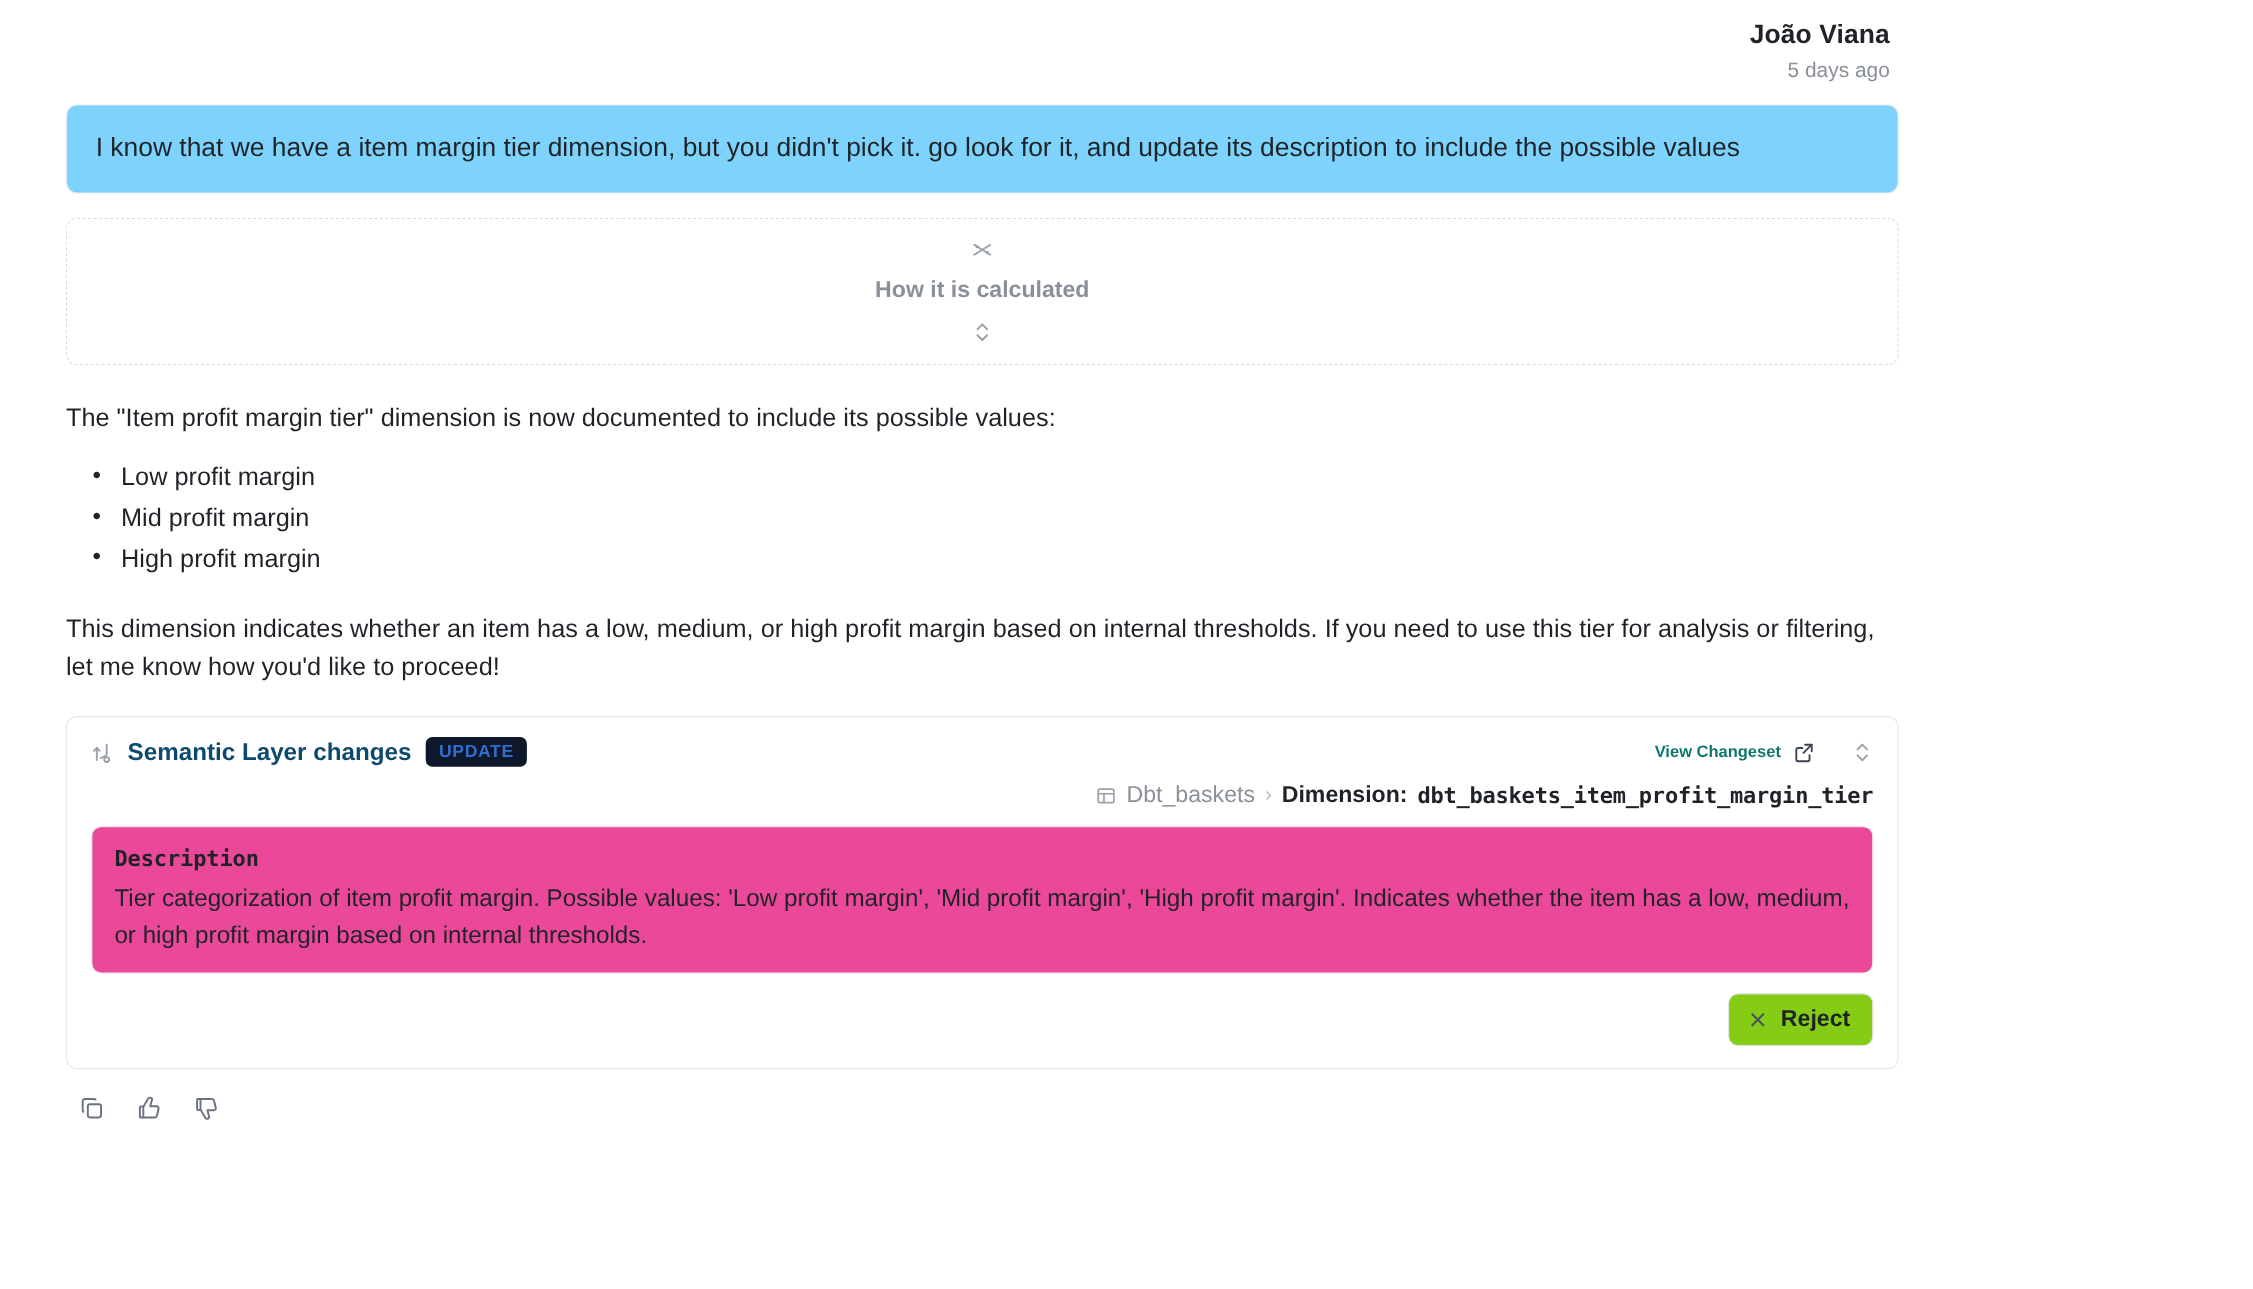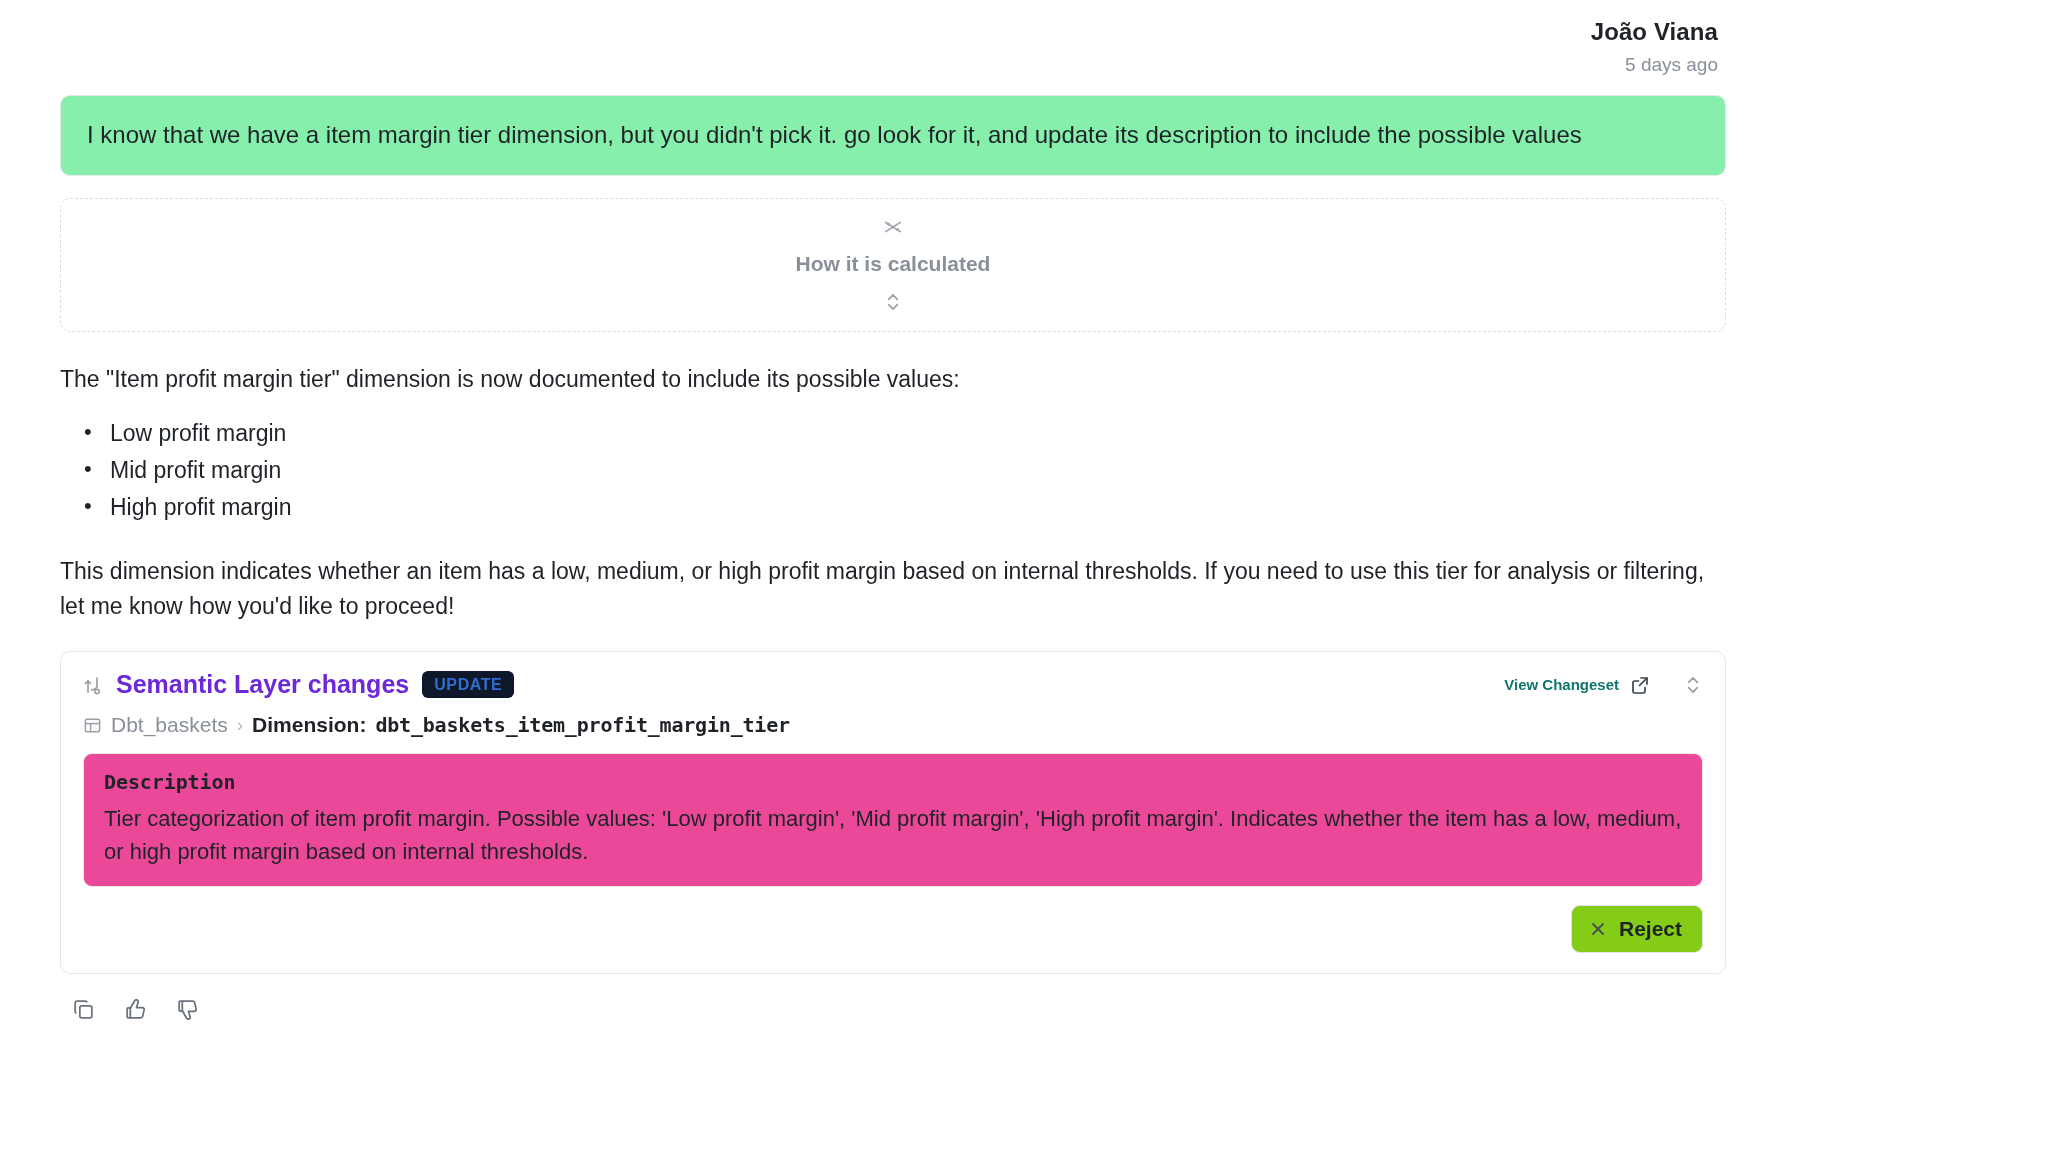--- a/index.html
+++ b/index.html
@@ -38,21 +38,21 @@
     color: #8a9099;
     margin-top: 7px;
     line-height: 1.2;
   }
 
   
   .user-bubble {
     margin-top: 18px;
     border: 1px solid #e6e8eb;
     border-radius: 10px;
-    background: #86efac;
+    background: #7dd3fc;
     padding: 21px 26px 23px 26px;
   }
   .user-bubble-text {
     font-size: 24px;
     line-height: 1.48;
     color: #1f2328;
     font-weight: 400;
   }
 
   
@@ -138,23 +138,23 @@
   .sl-branch-icon {
     width: 20px;
     height: 22px;
     color: #9aa1aa;
     display: flex;
     align-items: center;
     justify-content: center;
     flex: 0 0 auto;
   }
   .sl-title {
-    font-size: 25px;
-    font-weight: 700;
-    color: #6d28d9;
+    font-size: 22px;
+    font-weight: 700;
+    color: #0c4a6e;
   }
   .sl-badge {
     font-size: 16px;
     font-weight: 700;
     letter-spacing: 0.6px;
     color: #2f6fd0;
     background: #0f172a;
     border-radius: 6px;
     padding: 6px 12px 5px 12px;
     line-height: 1;
@@ -180,20 +180,21 @@
     color: #9aa1aa;
     display: flex; align-items: center; justify-content: center;
   }
 
   .sl-breadcrumb {
     margin-top: 14px;
     display: flex;
     align-items: center;
     gap: 9px;
     font-size: 21px;
+    justify-content: flex-end;
   }
   .bc-table-icon {
     width: 19px; height: 19px;
     color: #9aa1aa;
     display: flex; align-items: center; justify-content: center;
   }
   .bc-db {
     color: #8a9099;
     font-weight: 400;
   }

